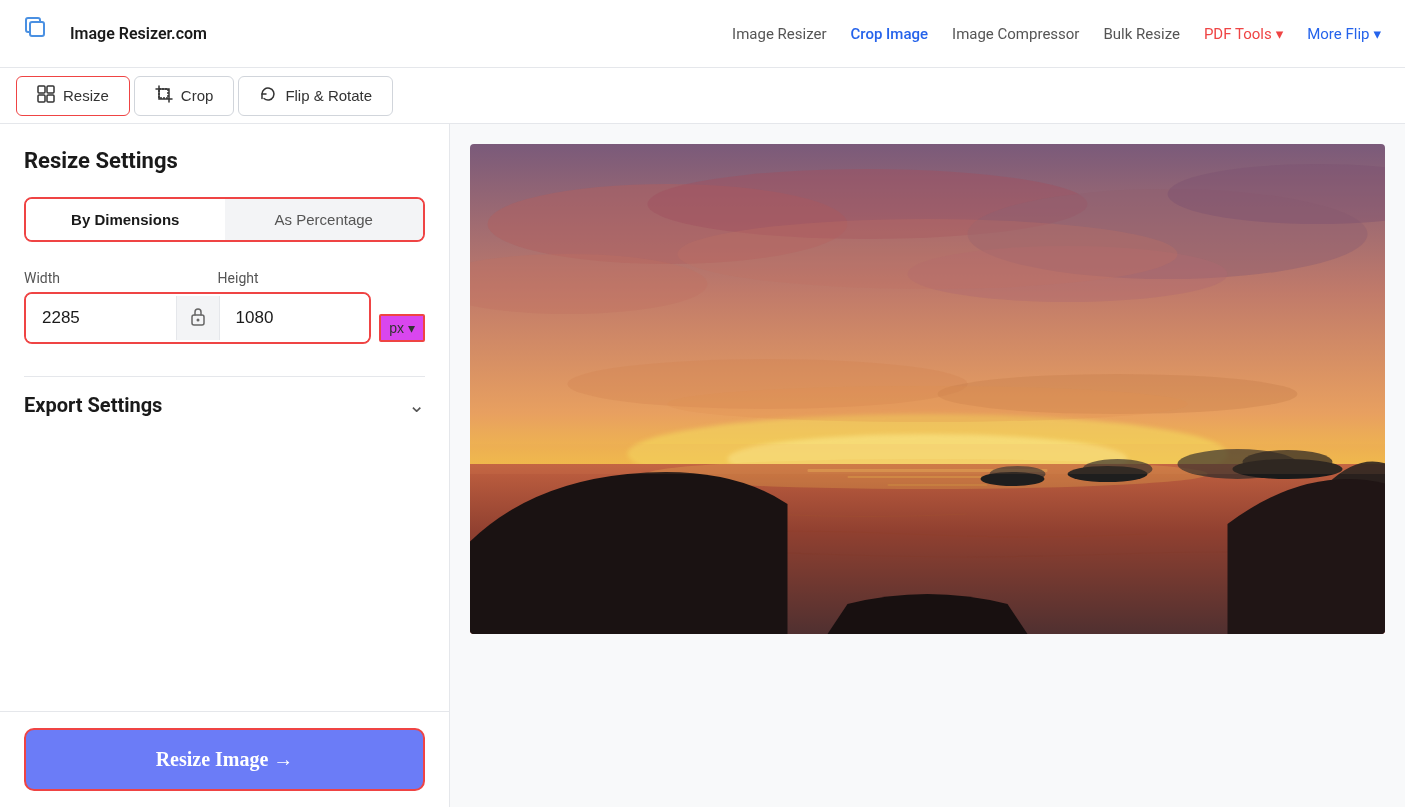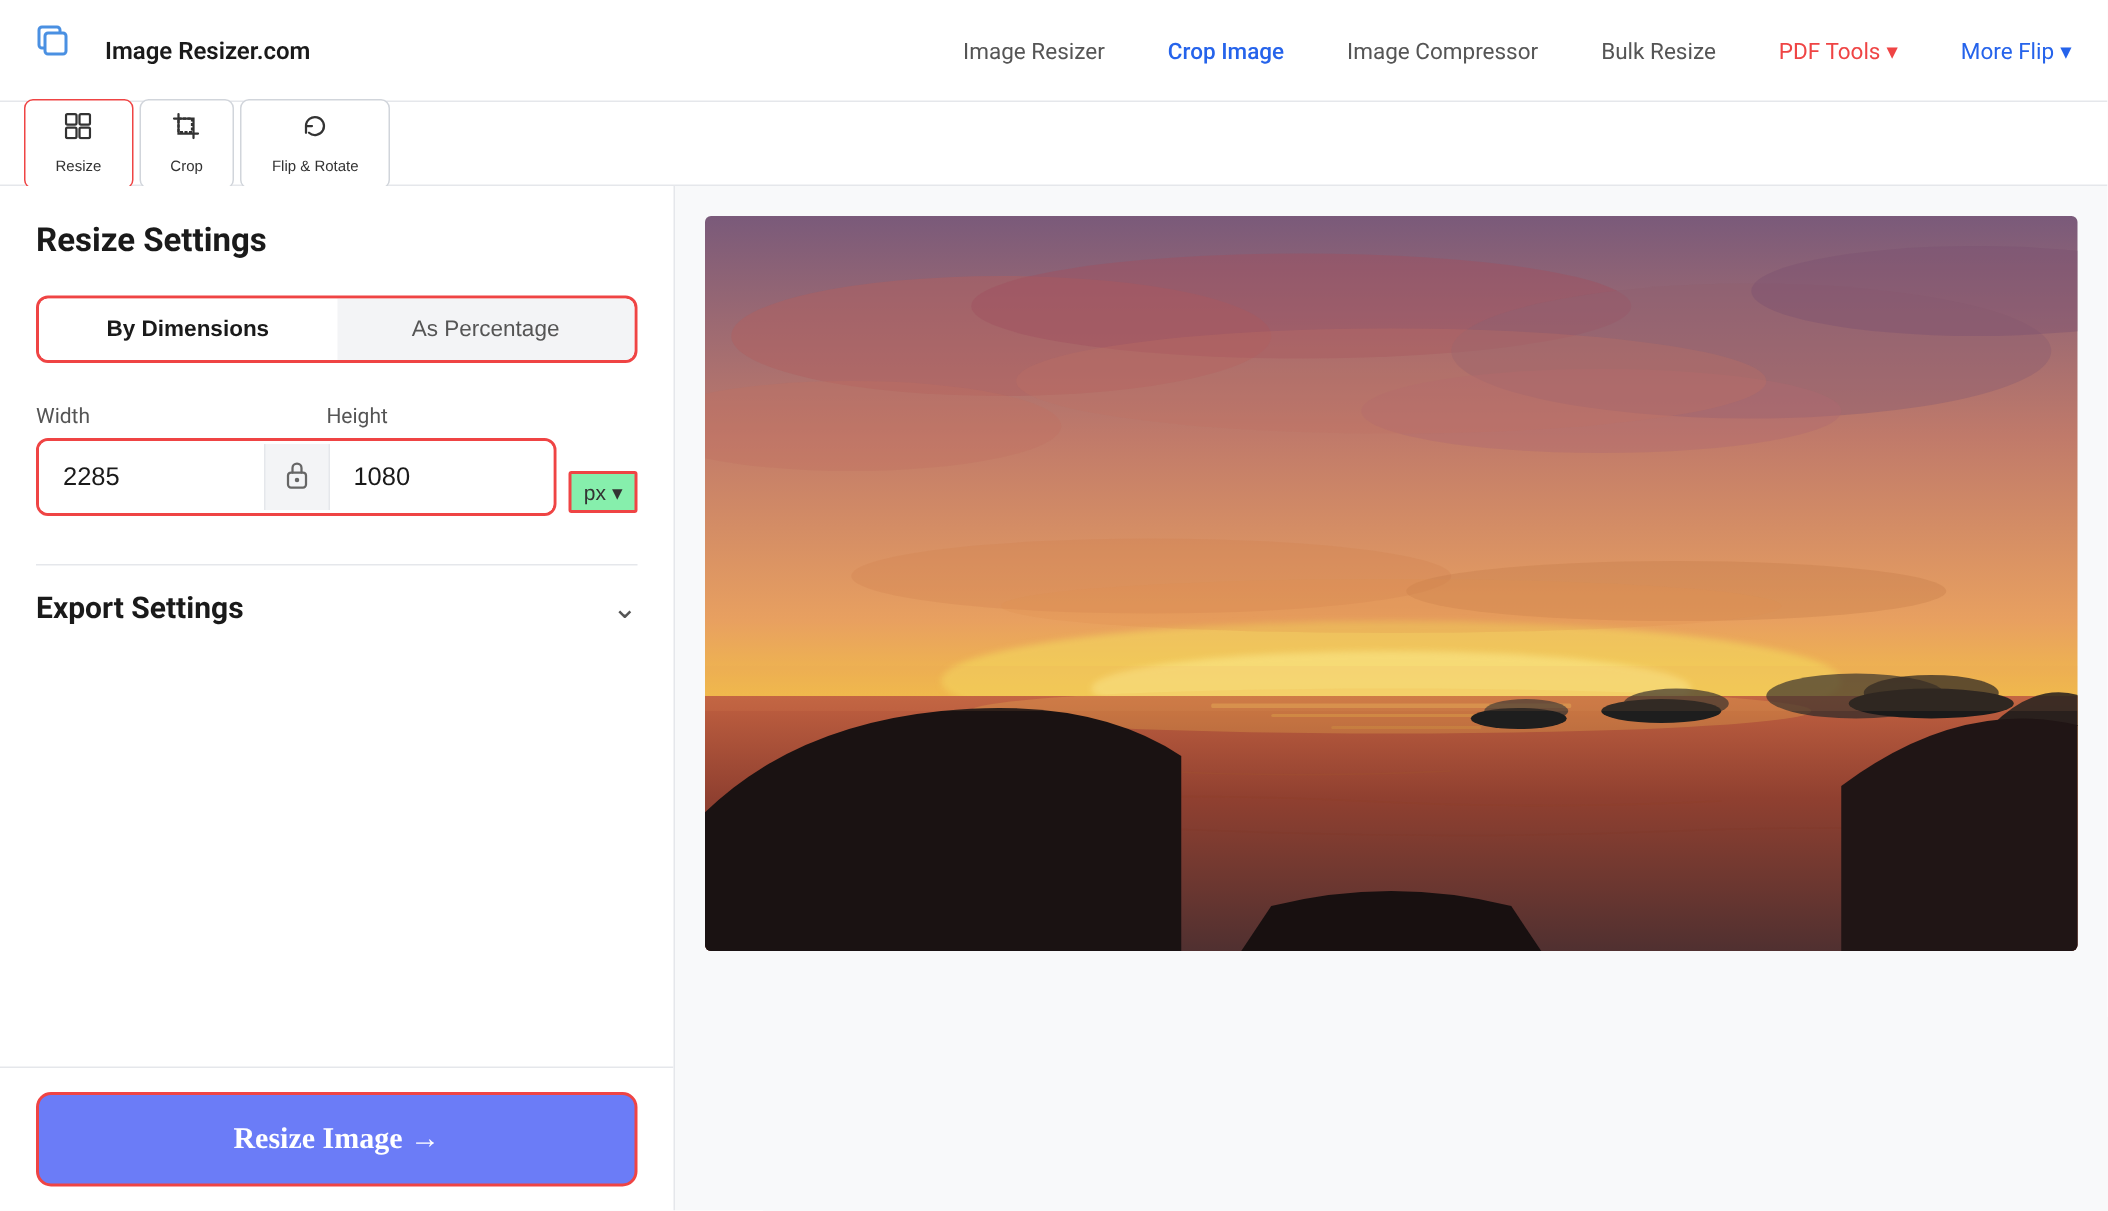--- a/index.html
+++ b/index.html
@@ -25,21 +25,21 @@
       height: 36px;
     }
     .logo-text {
       font-size: 16px;
       font-weight: 600;
       color: #1a1a1a;
     }
     .nav-links {
       display: flex;
       align-items: center;
-      gap: 42px;
+      gap: 24px;
     }
     .nav-link {
       font-size: 15px;
       color: #555;
       text-decoration: none;
       cursor: pointer;
     }
     .nav-link.active {
       color: #2563eb;
       font-weight: 500;
@@ -64,23 +64,22 @@
     }
     .tab-btn {
       display: flex;
       align-items: center;
       gap: 8px;
       padding: 8px 20px;
       border: 1px solid #d1d5db;
       border-radius: 6px;
       background: #fff;
       cursor: pointer;
-      font-size: 10px;
+      font-size: 15px;
       color: #333;
-      flex-direction: column;
     }
     .tab-btn.active {
       border-color: #ef4444;
       background: #fff;
       font-weight: 500;
     }
     .tab-icon {
       font-size: 16px;
     }
 
@@ -176,21 +175,21 @@
     .dim-unit-select {
       display: flex;
       align-items: center;
       gap: 4px;
       border: 2px solid #ef4444;
       border-radius: 2px;
       padding: 4px 8px;
       font-size: 14px;
       font-weight: 500;
       cursor: pointer;
-      background: #86efac;
+      background: #d946ef;
       color: #333;
       margin-left: 8px;
     }
 
     .dim-inputs-row {
       display: flex;
       align-items: center;
       gap: 0;
       border: 2px solid #ef4444;
       border-radius: 8px;

